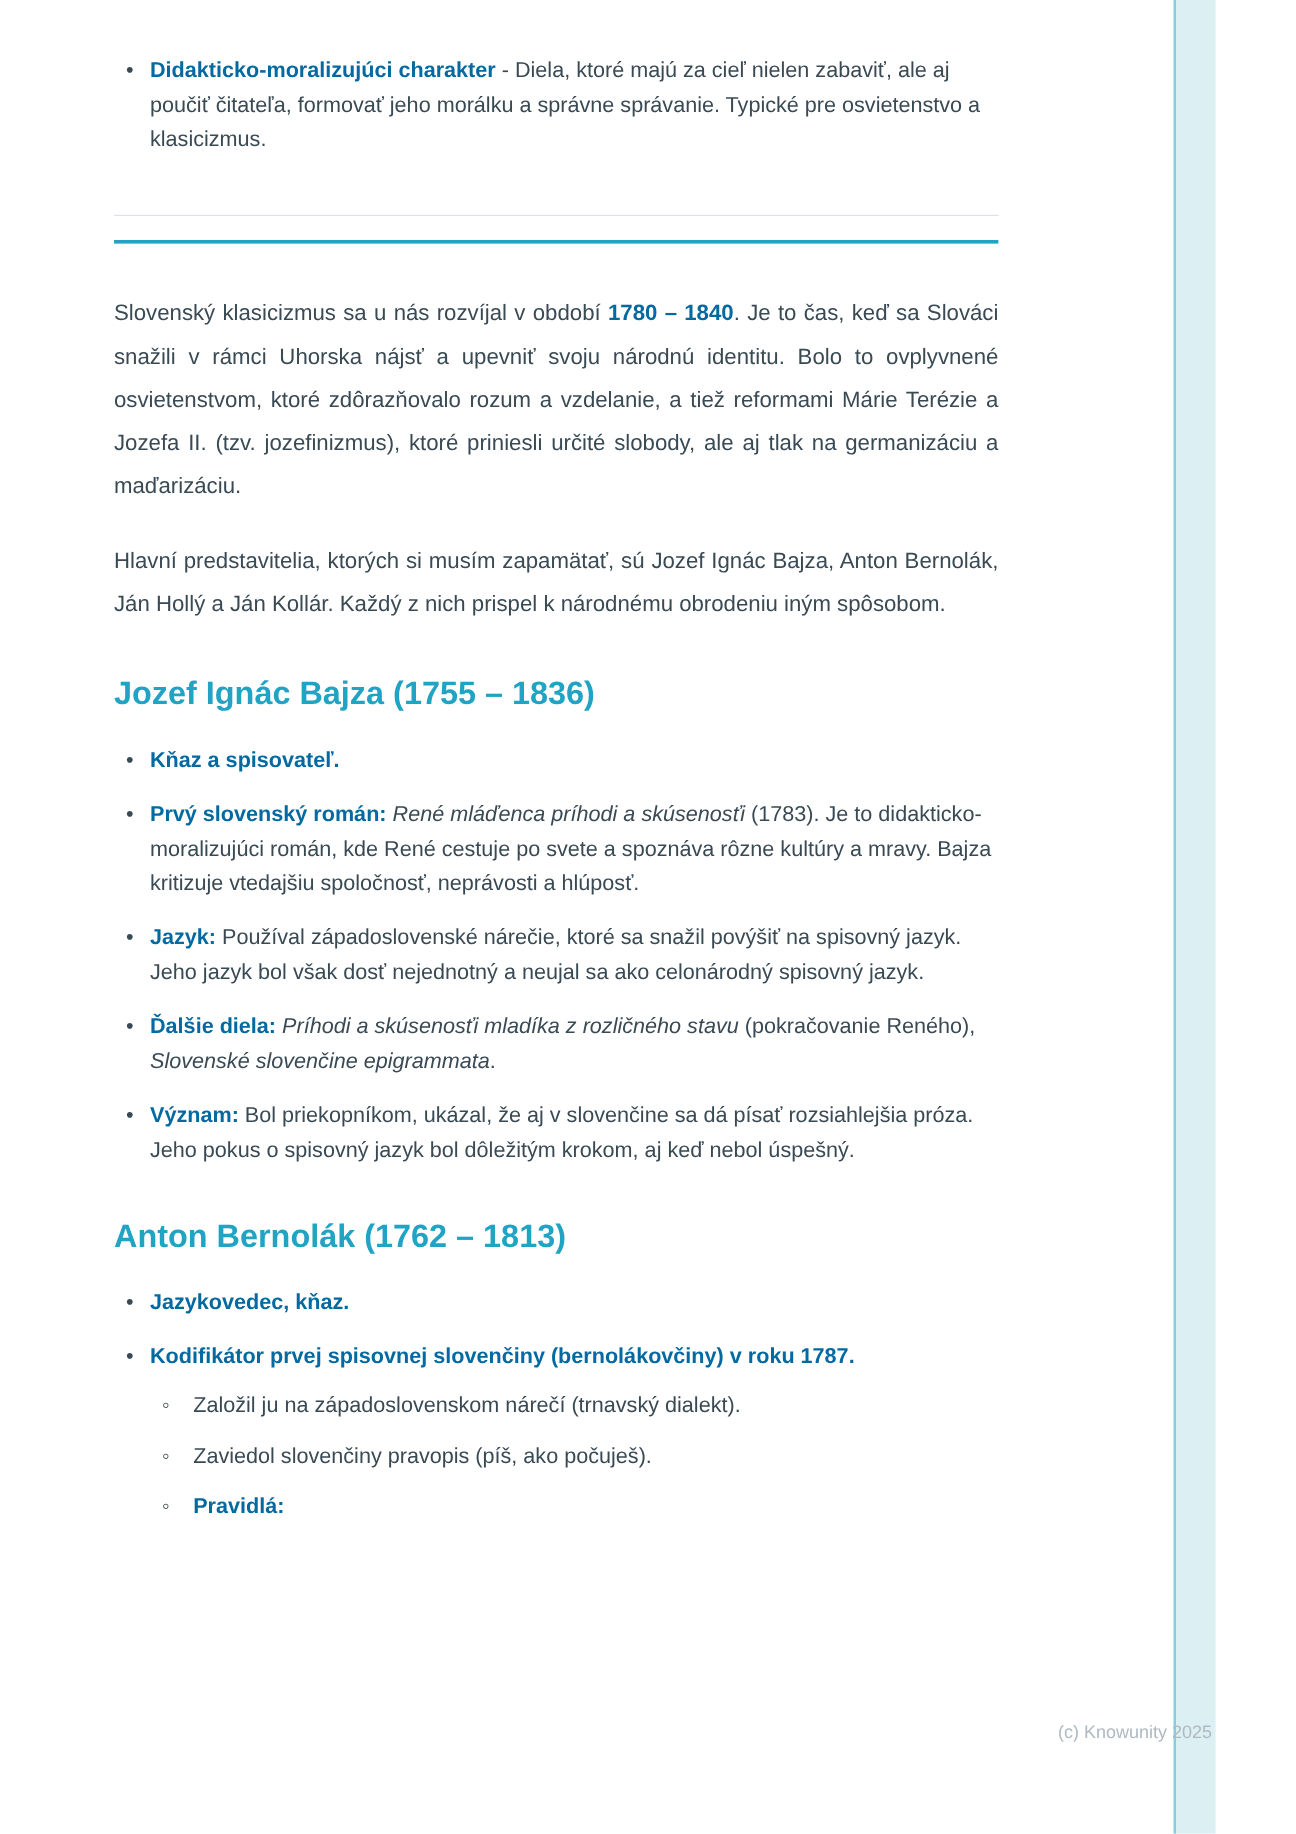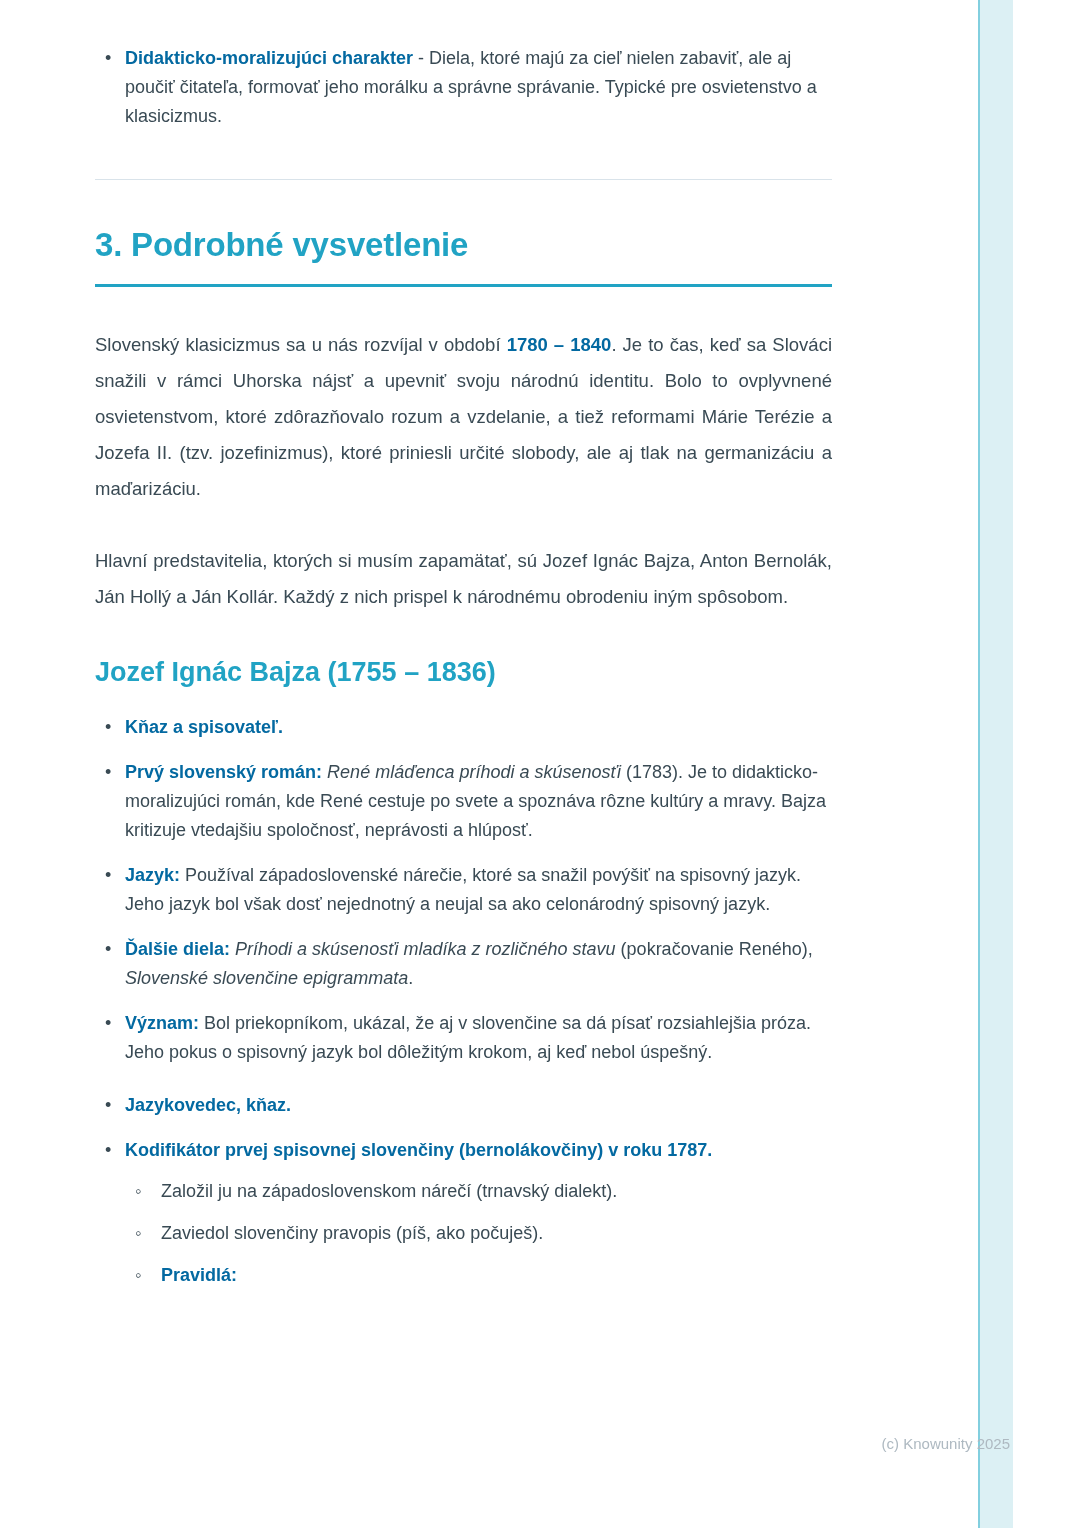--- a/index.html
+++ b/index.html
@@ -52,21 +52,21 @@
   }
   hr.accent-rule{
     border:none;border-top:3px solid var(--accent);
     margin-top:20px;width:100%;
   }
   p.para{
     margin-top:40px;
     font-size:18.5px;line-height:36px;
     text-align:justify;
   }
-  p.para + p.para{margin-top:36px;}
+  p.para + p.para{margin-top:26px;}
   h2{
     margin-top:40px;
     font-size:27px;line-height:34px;font-weight:700;
     color:var(--accent);
   }
   ul.blist{margin-top:24px;}
   ul.sublist{
     list-style:none;
     margin-top:12px;margin-left:10px;
   }
@@ -96,21 +96,20 @@
       <li class="bullet">
         <span class="marker">•</span>
         <span class="li-text">
           <strong>Didakticko-moralizujúci charakter</strong><span> - Diela, ktoré majú za cieľ nielen zabaviť, ale aj poučiť čitateľa, formovať jeho morálku a správne správanie. Typické pre osvietenstvo a klasicizmus.</span>
         </span>
       </li>
     </ul>
 
     <hr class="divider">
 
-    <h1>3. Podrobné vysvetlenie</h1>
     <hr class="accent-rule">
 
     <p class="para">
       <span>Slovenský klasicizmus sa u nás rozvíjal v období </span><strong>1780 – 1840</strong><span>. Je to čas, keď sa Slováci snažili v rámci Uhorska nájsť a upevniť svoju národnú identitu. Bolo to ovplyvnené osvietenstvom, ktoré zdôrazňovalo rozum a vzdelanie, a tiež reformami Márie Terézie a Jozefa II. (tzv. jozefinizmus), ktoré priniesli určité slobody, ale aj tlak na germanizáciu a maďarizáciu.</span>
     </p>
 
     <p class="para">Hlavní predstavitelia, ktorých si musím zapamätať, sú Jozef Ignác Bajza, Anton Bernolák, Ján Hollý a Ján Kollár. Každý z nich prispel k národnému obrodeniu iným spôsobom.</p>
 
     <h2>Jozef Ignác Bajza (1755 – 1836)</h2>
 
@@ -140,20 +139,21 @@
         </span>
       </li>
       <li class="bullet">
         <span class="marker">•</span>
         <span class="li-text">
           <strong>Význam:</strong><span> Bol priekopníkom, ukázal, že aj v slovenčine sa dá písať rozsiahlejšia próza. Jeho pokus o spisovný jazyk bol dôležitým krokom, aj keď nebol úspešný.</span>
         </span>
       </li>
     </ul>
 
+    <h2>Anton Bernolák (1762 – 1813)</h2>
 
     <ul class="blist">
       <li class="bullet">
         <span class="marker">•</span>
         <span class="li-text">
           <strong>Jazykovedec, kňaz.</strong>
         </span>
       </li>
       <li class="bullet">
         <span class="marker">•</span>

